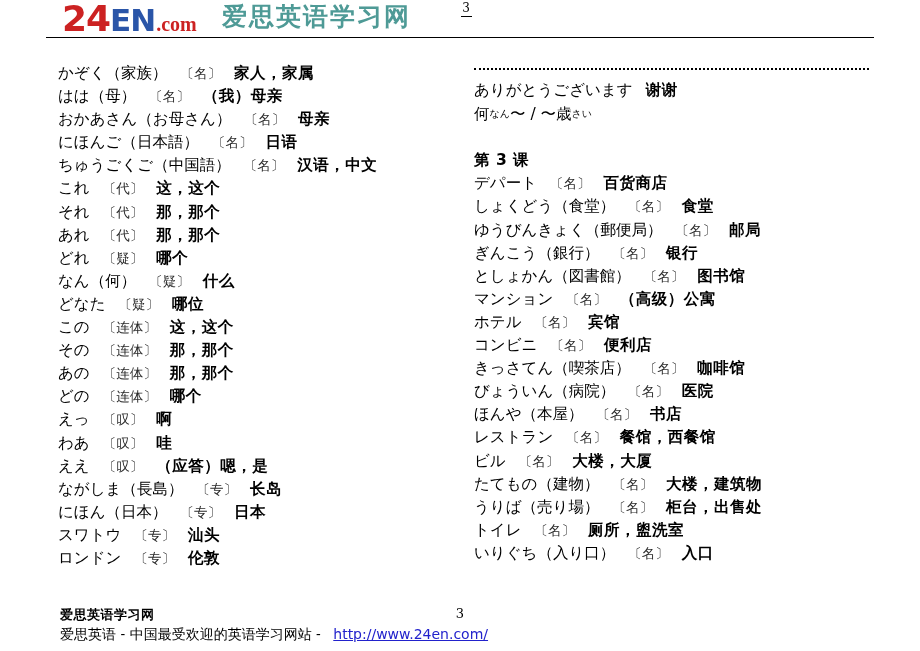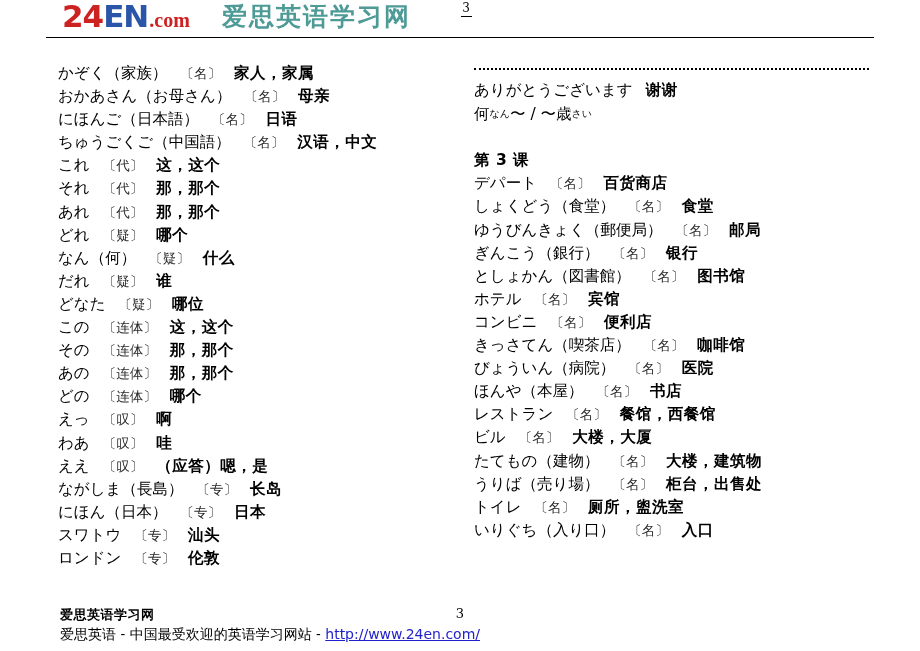--- a/index.html
+++ b/index.html
@@ -25,21 +25,21 @@
   }
   #logo-block {
     position: absolute;
     left: 62px;
     top: 1px;
     display: flex;
     align-items: baseline;
   }
   .logo-24 {
     font-family: "DejaVu Sans", "Liberation Sans", sans-serif;
-    font-size: 31px;
+    font-size: 36px;
     font-weight: bold;
     letter-spacing: -1px;
     line-height: 1;
     text-align: center;
   }
   .logo-en {
     font-family: "DejaVu Sans", "Liberation Sans", sans-serif;
     font-size: 31px;
     font-weight: bold;
     letter-spacing: -1px;
@@ -178,20 +178,21 @@
     left: 60px;
     top: 20px;
     font-size: 14px;
     font-family: "DejaVu Serif", "Liberation Serif", serif;
     white-space: nowrap;
   }
   #footer-url {
     text-decoration: underline;
     font-family: "DejaVu Sans", "Liberation Sans", sans-serif;
     font-size: 14px;
+    margin-left: 8px;
   }
 </style>
 </head>
 <body>
 
 <div id="header">
 
   <div id="logo-block">
     <span class="logo-24" style="color: rgb(204, 34, 34);">24</span>
       <span class="logo-en" style="color: rgb(42, 85, 168); text-align: right;">EN</span>
@@ -205,29 +206,29 @@
   </div>
 
   <div id="top-rule"></div>
 </div>
 
 <div id="content">
 
   <div class="col" id="col-left">
     <div id="left-entries">
         <div class="vline"><span class="kana">かぞく（家族）</span><span class="sp2"></span><span class="pos">〔名〕</span><span class="sp2"></span><span class="gloss">家人，家属</span></div>
+        <div class="vline"><span class="kana">はは（母）</span><span class="sp2"></span><span class="pos">〔名〕</span><span class="sp2"></span><span class="gloss">（我）母亲</span></div>
         <div class="vline"><span class="kana">おかあさん（お母さん）</span><span class="sp2"></span><span class="pos">〔名〕</span><span class="sp2"></span><span class="gloss">母亲</span></div>
         <div class="vline"><span class="kana">にほんご（日本語）</span><span class="sp2"></span><span class="pos">〔名〕</span><span class="sp2"></span><span class="gloss">日语</span></div>
         <div class="vline"><span class="kana">ちゅうごくご（中国語）</span><span class="sp2"></span><span class="pos">〔名〕</span><span class="sp2"></span><span class="gloss">汉语，中文</span></div>
         <div class="vline"><span class="kana">これ</span><span class="sp2"></span><span class="pos">〔代〕</span><span class="sp2"></span><span class="gloss">这，这个</span></div>
         <div class="vline"><span class="kana">それ</span><span class="sp2"></span><span class="pos">〔代〕</span><span class="sp2"></span><span class="gloss">那，那个</span></div>
         <div class="vline"><span class="kana">あれ</span><span class="sp2"></span><span class="pos">〔代〕</span><span class="sp2"></span><span class="gloss">那，那个</span></div>
         <div class="vline"><span class="kana">どれ</span><span class="sp2"></span><span class="pos">〔疑〕</span><span class="sp2"></span><span class="gloss">哪个</span></div>
         <div class="vline"><span class="kana">なん（何）</span><span class="sp2"></span><span class="pos">〔疑〕</span><span class="sp2"></span><span class="gloss">什么</span></div>
-        <div class="vline"><span class="kana">だれ</span><span class="sp2"></span><span class="pos">〔疑〕</span><span class="sp2"></span><span class="gloss">谁</span></div>
         <div class="vline"><span class="kana">どなた</span><span class="sp2"></span><span class="pos">〔疑〕</span><span class="sp2"></span><span class="gloss">哪位</span></div>
         <div class="vline"><span class="kana">この</span><span class="sp2"></span><span class="pos">〔连体〕</span><span class="sp2"></span><span class="gloss">这，这个</span></div>
         <div class="vline"><span class="kana">その</span><span class="sp2"></span><span class="pos">〔连体〕</span><span class="sp2"></span><span class="gloss">那，那个</span></div>
         <div class="vline"><span class="kana">あの</span><span class="sp2"></span><span class="pos">〔连体〕</span><span class="sp2"></span><span class="gloss">那，那个</span></div>
         <div class="vline"><span class="kana">どの</span><span class="sp2"></span><span class="pos">〔连体〕</span><span class="sp2"></span><span class="gloss">哪个</span></div>
         <div class="vline"><span class="kana">えっ</span><span class="sp2"></span><span class="pos">〔叹〕</span><span class="sp2"></span><span class="gloss">啊</span></div>
         <div class="vline"><span class="kana">わあ</span><span class="sp2"></span><span class="pos">〔叹〕</span><span class="sp2"></span><span class="gloss">哇</span></div>
         <div class="vline"><span class="kana">ええ</span><span class="sp2"></span><span class="pos">〔叹〕</span><span class="sp2"></span><span class="gloss">（应答）嗯，是</span></div>
         <div class="vline"><span class="kana">ながしま（長島）</span><span class="sp2"></span><span class="pos">〔专〕</span><span class="sp2"></span><span class="gloss">长岛</span></div>
         <div class="vline"><span class="kana">にほん（日本）</span><span class="sp2"></span><span class="pos">〔专〕</span><span class="sp2"></span><span class="gloss">日本</span></div>
@@ -251,20 +252,21 @@
     <div class="spacer-line"></div>
 
     <div class="lesson-head">第 3 课</div>
 
     <div id="right-entries-lesson">
         <div class="vline"><span class="kana">デパート</span><span class="sp2"></span><span class="pos">〔名〕</span><span class="sp2"></span><span class="gloss">百货商店</span></div>
         <div class="vline"><span class="kana">しょくどう（食堂）</span><span class="sp2"></span><span class="pos">〔名〕</span><span class="sp2"></span><span class="gloss">食堂</span></div>
         <div class="vline"><span class="kana">ゆうびんきょく（郵便局）</span><span class="sp2"></span><span class="pos">〔名〕</span><span class="sp2"></span><span class="gloss">邮局</span></div>
         <div class="vline"><span class="kana">ぎんこう（銀行）</span><span class="sp2"></span><span class="pos">〔名〕</span><span class="sp2"></span><span class="gloss">银行</span></div>
         <div class="vline"><span class="kana">としょかん（図書館）</span><span class="sp2"></span><span class="pos">〔名〕</span><span class="sp2"></span><span class="gloss">图书馆</span></div>
+        <div class="vline"><span class="kana">マンション</span><span class="sp2"></span><span class="pos">〔名〕</span><span class="sp2"></span><span class="gloss">（高级）公寓</span></div>
         <div class="vline"><span class="kana">ホテル</span><span class="sp2"></span><span class="pos">〔名〕</span><span class="sp2"></span><span class="gloss">宾馆</span></div>
         <div class="vline"><span class="kana">コンビニ</span><span class="sp2"></span><span class="pos">〔名〕</span><span class="sp2"></span><span class="gloss">便利店</span></div>
         <div class="vline"><span class="kana">きっさてん（喫茶店）</span><span class="sp2"></span><span class="pos">〔名〕</span><span class="sp2"></span><span class="gloss">咖啡馆</span></div>
         <div class="vline"><span class="kana">びょういん（病院）</span><span class="sp2"></span><span class="pos">〔名〕</span><span class="sp2"></span><span class="gloss">医院</span></div>
         <div class="vline"><span class="kana">ほんや（本屋）</span><span class="sp2"></span><span class="pos">〔名〕</span><span class="sp2"></span><span class="gloss">书店</span></div>
         <div class="vline"><span class="kana">レストラン</span><span class="sp2"></span><span class="pos">〔名〕</span><span class="sp2"></span><span class="gloss">餐馆，西餐馆</span></div>
         <div class="vline"><span class="kana">ビル</span><span class="sp2"></span><span class="pos">〔名〕</span><span class="sp2"></span><span class="gloss">大楼，大厦</span></div>
         <div class="vline"><span class="kana">たてもの（建物）</span><span class="sp2"></span><span class="pos">〔名〕</span><span class="sp2"></span><span class="gloss">大楼，建筑物</span></div>
         <div class="vline"><span class="kana">うりば（売り場）</span><span class="sp2"></span><span class="pos">〔名〕</span><span class="sp2"></span><span class="gloss">柜台，出售处</span></div>
         <div class="vline"><span class="kana">トイレ</span><span class="sp2"></span><span class="pos">〔名〕</span><span class="sp2"></span><span class="gloss">厕所，盥洗室</span></div>

